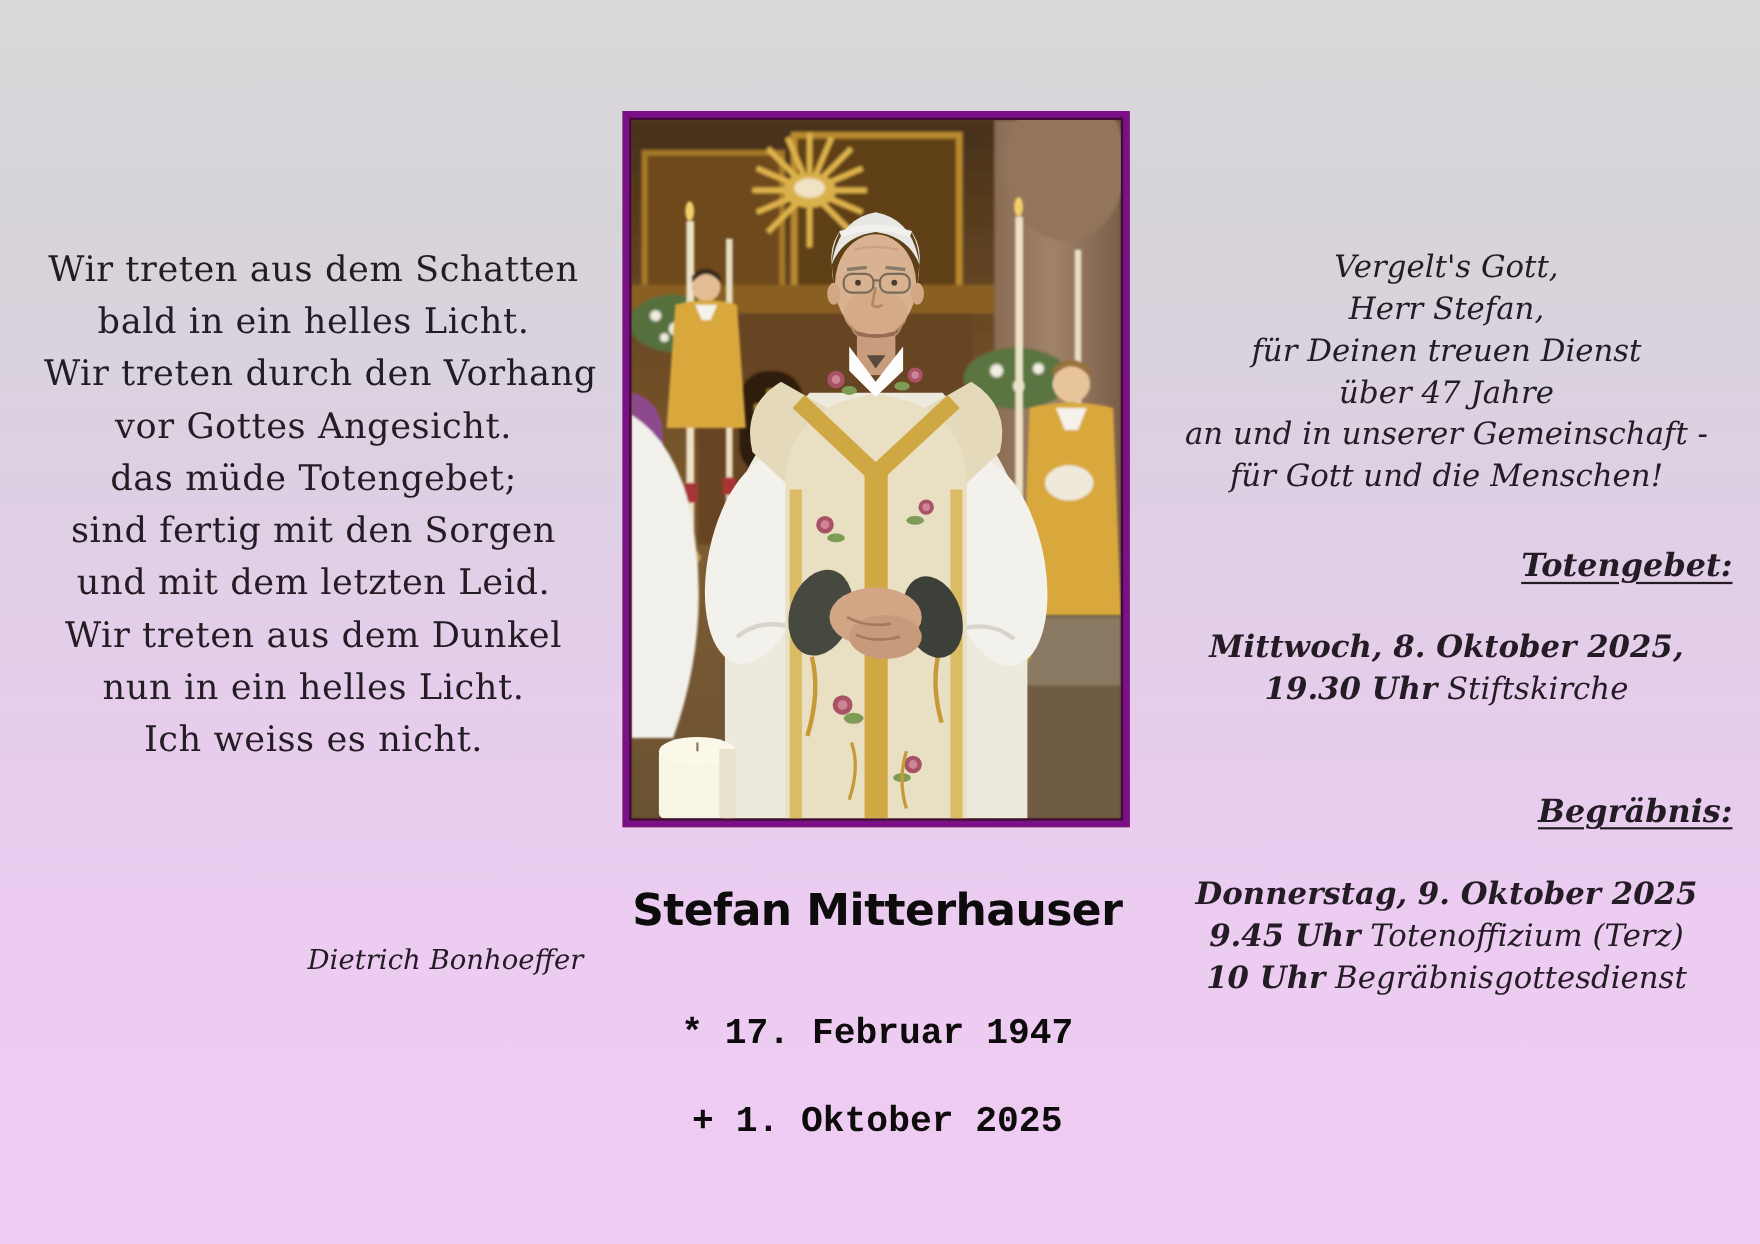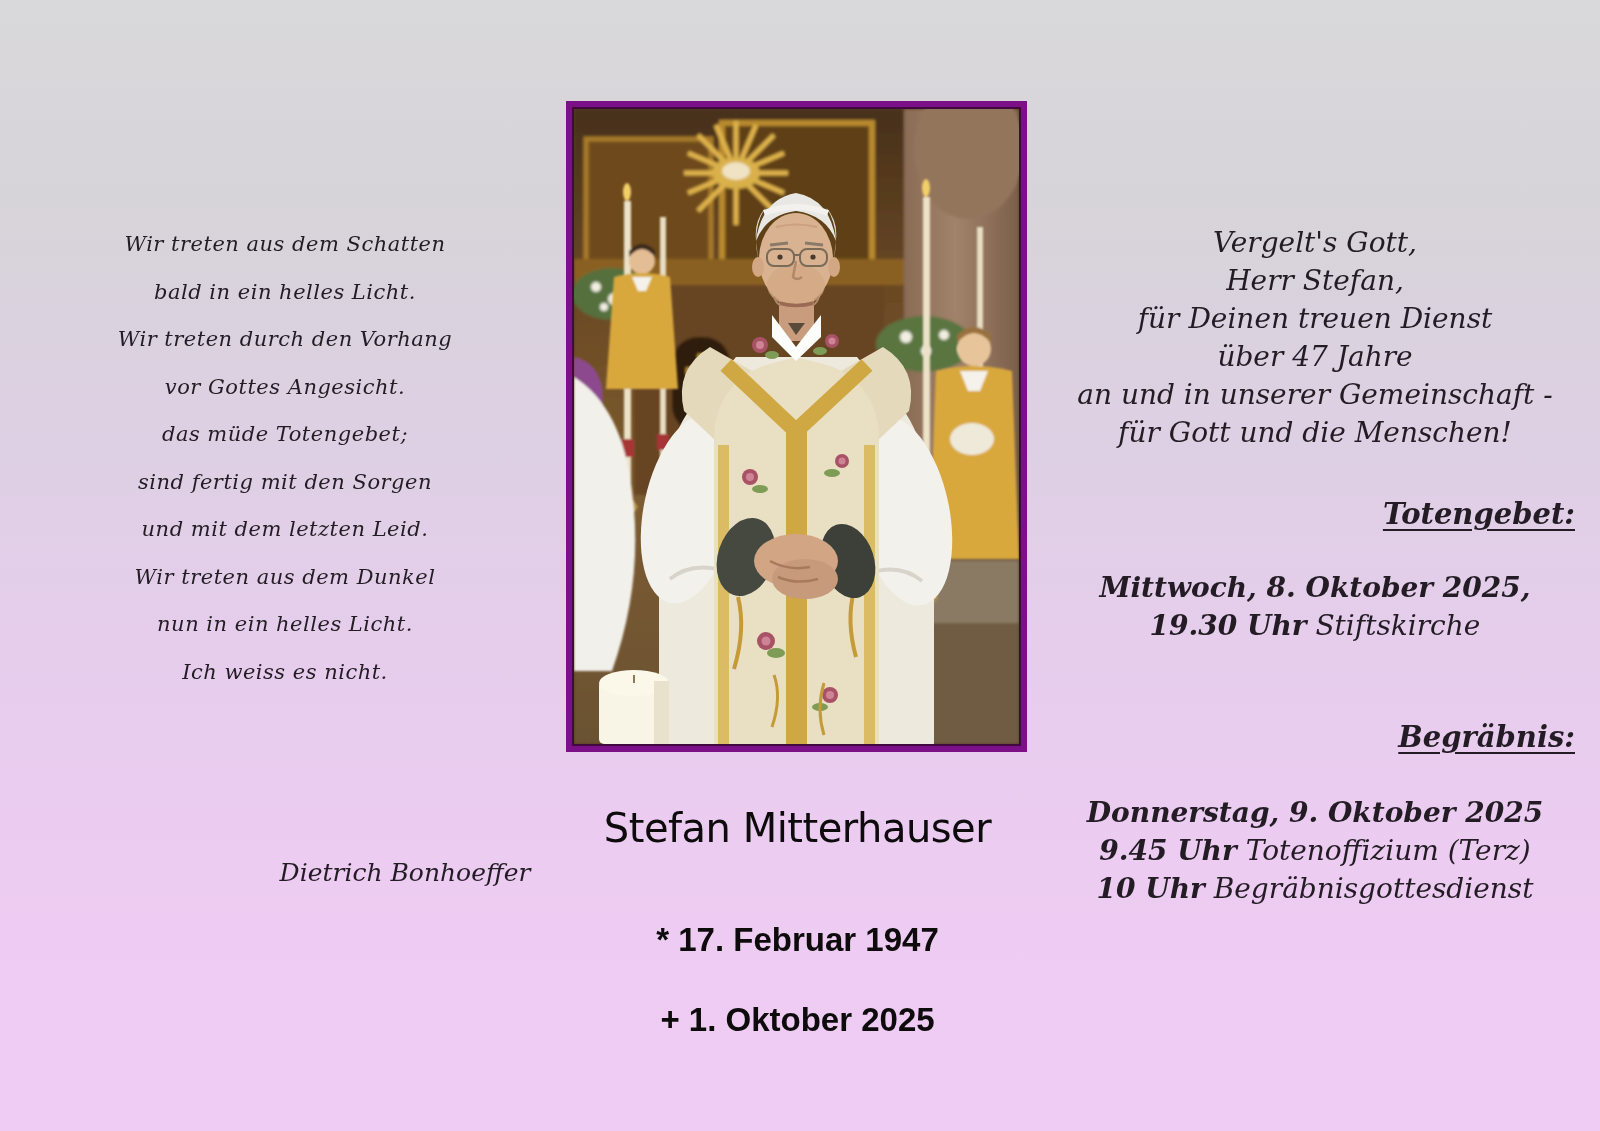--- a/index.html
+++ b/index.html
@@ -10,46 +10,46 @@
   }
   .page{
     position:relative;width:1600px;height:1131px;
     background:linear-gradient(180deg,
       var(--bg-top,#d9d8da) 0%, #d7d4d9 18%, #ddd0e3 38%,
       #e6cdec 58%, #edccf2 78%, var(--bg-bottom,#efccf3) 100%);
   }
   
   .poem{position:absolute;left:40px;top:221px;width:490px;text-align:center;}
   .poem-line{
-    font-style:italic;font-size:21px;line-height:47.5px;
+    font-size:32px;line-height:47.5px;
     letter-spacing:.5px;white-space:nowrap;
   }
   .attribution{
     position:absolute;left:240px;top:858px;width:330px;text-align:center;
     font-style:italic;font-size:25px;
   }
   
   .photo-frame{
     position:absolute;left:566px;top:101px;width:461px;height:651px;
     margin:0;box-sizing:border-box;
     border:6px solid var(--frame-purple,#7c1089);
     background:#5a3b1c;
   }
   .photo-inner{
     position:absolute;inset:0;border:2px solid #40093f;box-sizing:border-box;overflow:hidden;
   }
   .photo-inner svg{display:block;width:100%;height:100%;}
   .name{
     position:absolute;left:540px;top:805px;width:515px;margin:0;text-align:center;
     font-family:"DejaVu Sans","Liberation Sans",sans-serif;
-    font-size:40px;font-weight:400;letter-spacing:-.5px;color:#0d0b0c;
+    font-size:40px;font-weight:700;letter-spacing:-.5px;color:#0d0b0c;
   }
   .life-date{
     position:absolute;left:540px;width:515px;text-align:center;
-    font-family:Liberation Sans, sans-serif;
+    font-family:Liberation Mono, monospace;
     font-size:33px;font-weight:700;color:#0d0b0c;
   }
   .birth{top:921px;}
   .death{top:1001px;}
   
   .right-col{position:absolute;left:1055px;top:0;width:520px;text-align:center;}
   .thanks{position:absolute;left:0;top:224px;width:520px;}
   .thanks .r-line{font-style:italic;font-size:28px;line-height:38px;white-space:nowrap;}
   .sec-heading{
     position:absolute;left:0;width:520px;margin:0;

